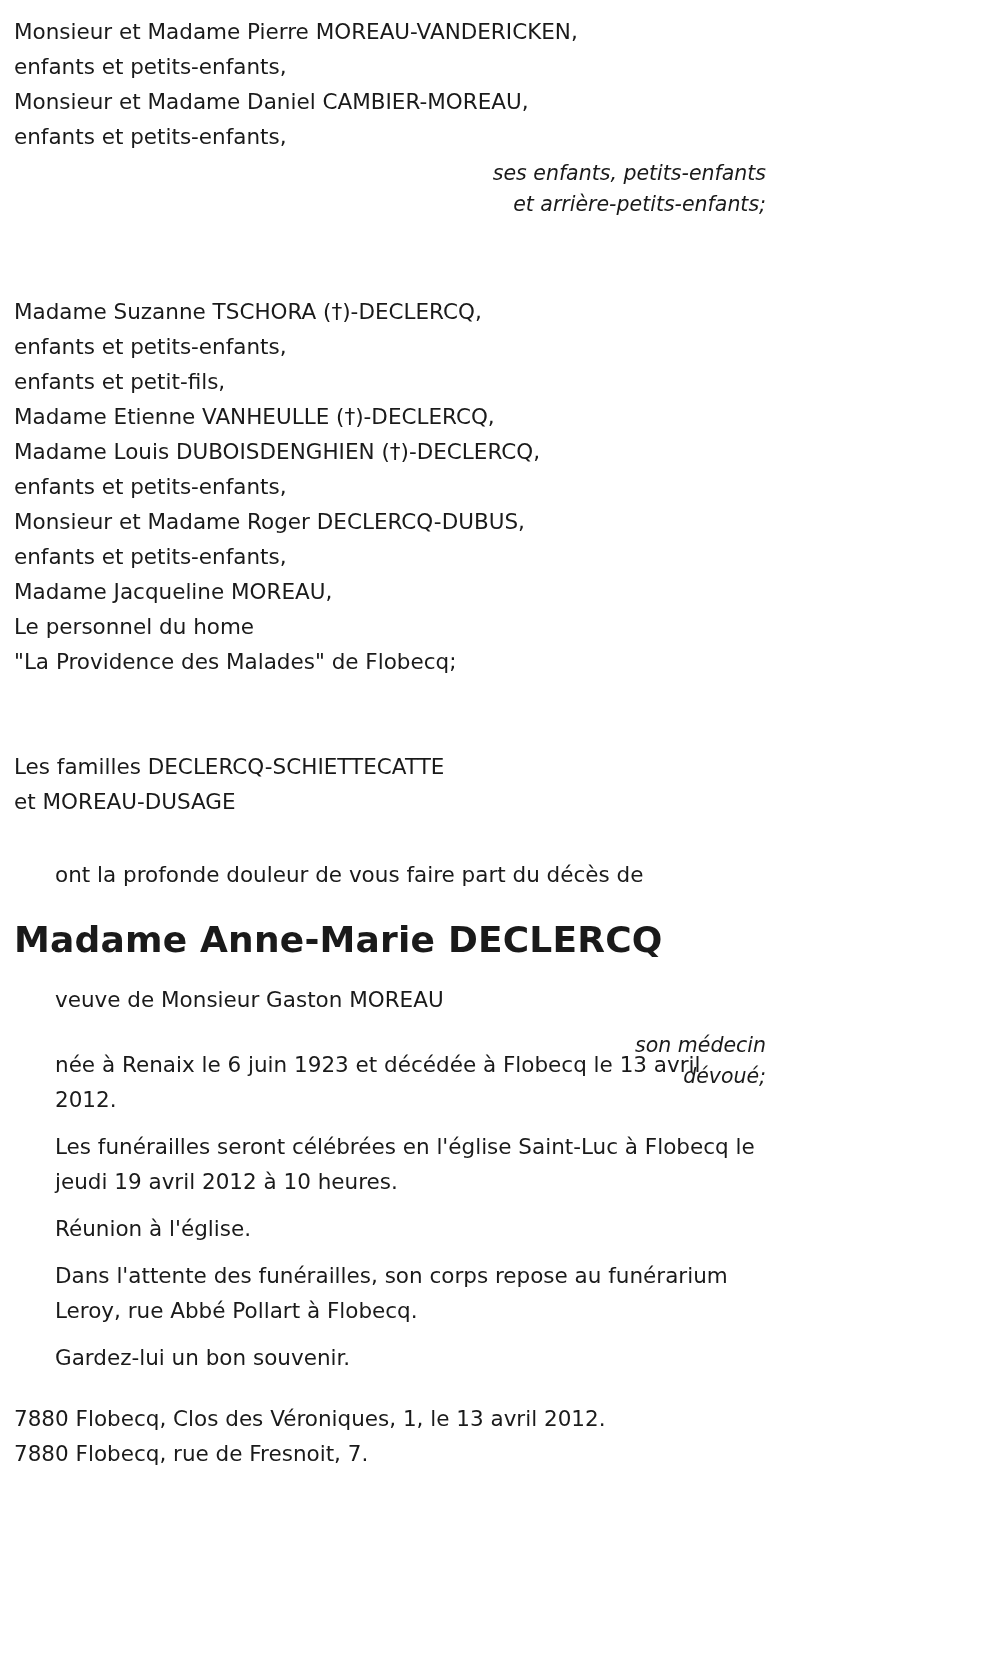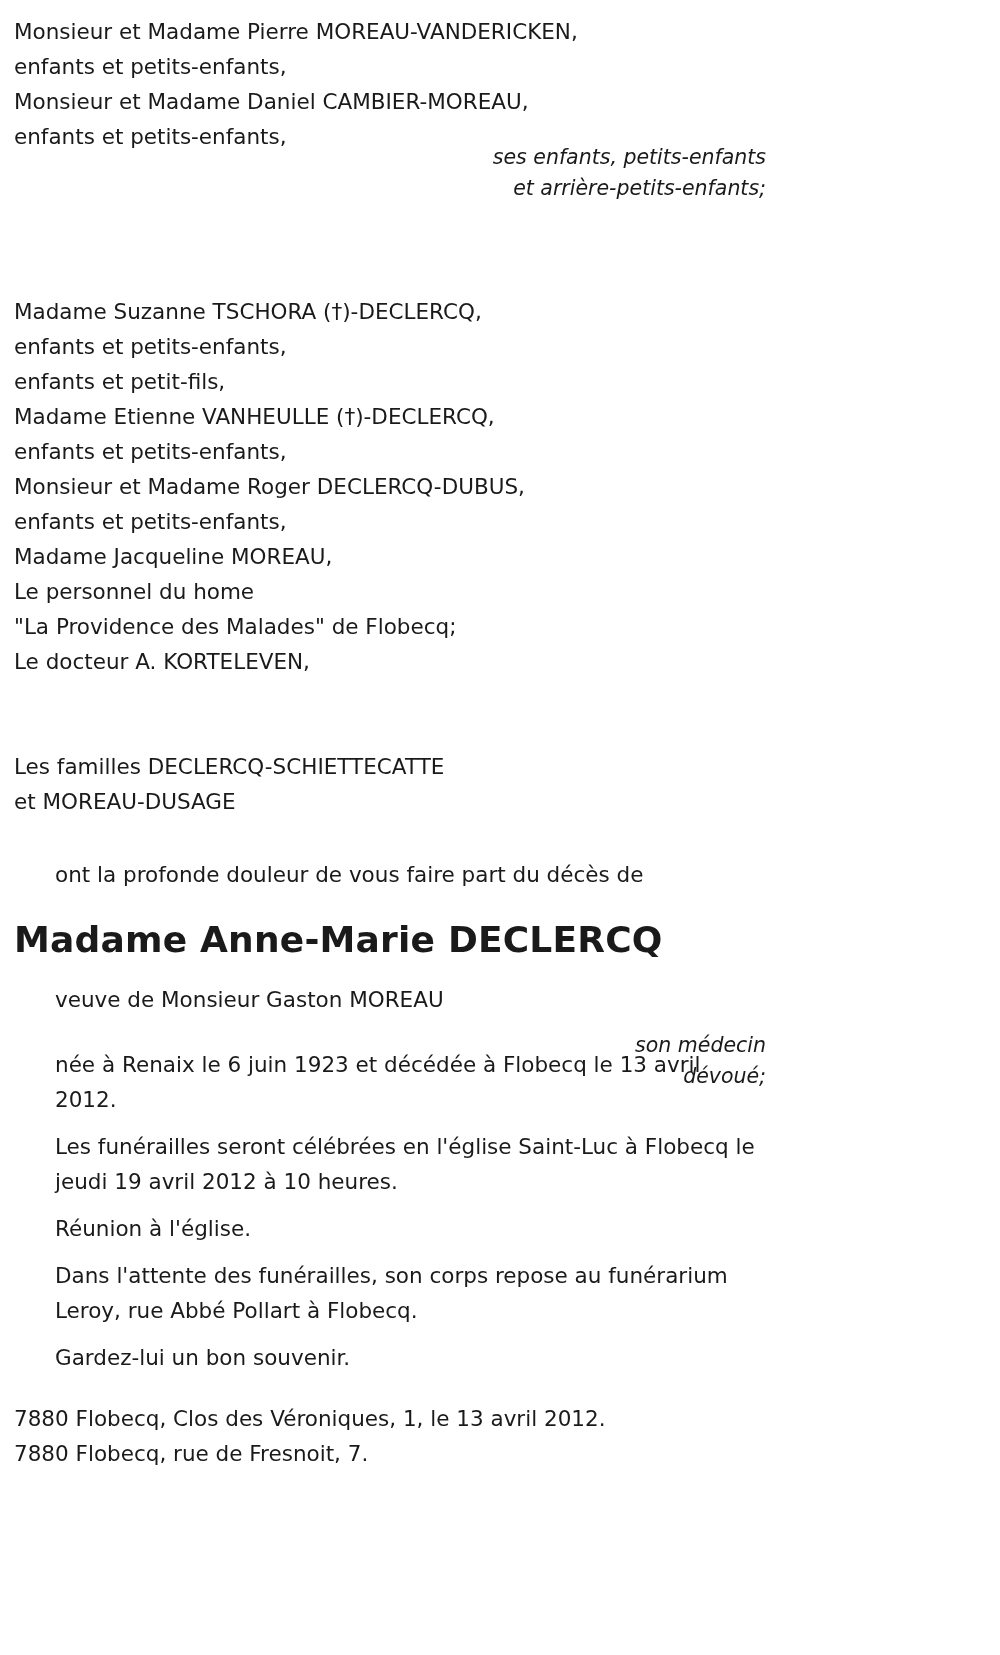--- a/index.html
+++ b/index.html
@@ -31,21 +31,21 @@
   .aside {
     position: absolute;
     right: 0;
     text-align: right;
     font-style: italic;
     font-size: 20.5px;
     line-height: 31px;
     width: 330px;
     white-space: pre-line;
   }
-  .aside-1 { top: 128px; }
+  .aside-1 { top: 144px; }
   .aside-2 { top: 736px; }
   .gap-md { height: 28px; }
   .gap-lg { height: 40px; }
   .name {
     font-size: 36px;
     font-weight: bold;
     line-height: 40px;
     letter-spacing: 0.2px;
   }
   .para {
@@ -70,27 +70,27 @@
   </div>
 
   <div class="gap-lg"></div>
   <div style="height:100px"></div>
 
   <div class="block">
     <div class="line">Madame Suzanne TSCHORA (†)-DECLERCQ,</div>
     <div class="line">enfants et petits-enfants,</div>
     <div class="line">enfants et petit-fils,</div>
     <div class="line">Madame Etienne VANHEULLE (†)-DECLERCQ,</div>
+    <div class="line">Madame Louis DUBOISDENGHIEN (†)-DECLERCQ,</div>
     <div class="line">enfants et petits-enfants,</div>
     <div class="line">Monsieur et Madame Roger DECLERCQ-DUBUS,</div>
     <div class="line">enfants et petits-enfants,</div>
     <div class="line">Madame Jacqueline MOREAU,</div>
     <div class="line">Le personnel du home</div>
     <div class="line">"La Providence des Malades" de Flobecq;</div>
-    <div class="line">Le docteur A. KORTELEVEN,</div>
     <div class="aside aside-2">son médecin
 dévoué;</div>
   </div>
 
   <div class="gap-md"></div>
   <div style="height:42px"></div>
 
   <div class="block">
     <div class="line">Les familles DECLERCQ-SCHIETTECATTE</div>
     <div class="line">et MOREAU-DUSAGE</div>

